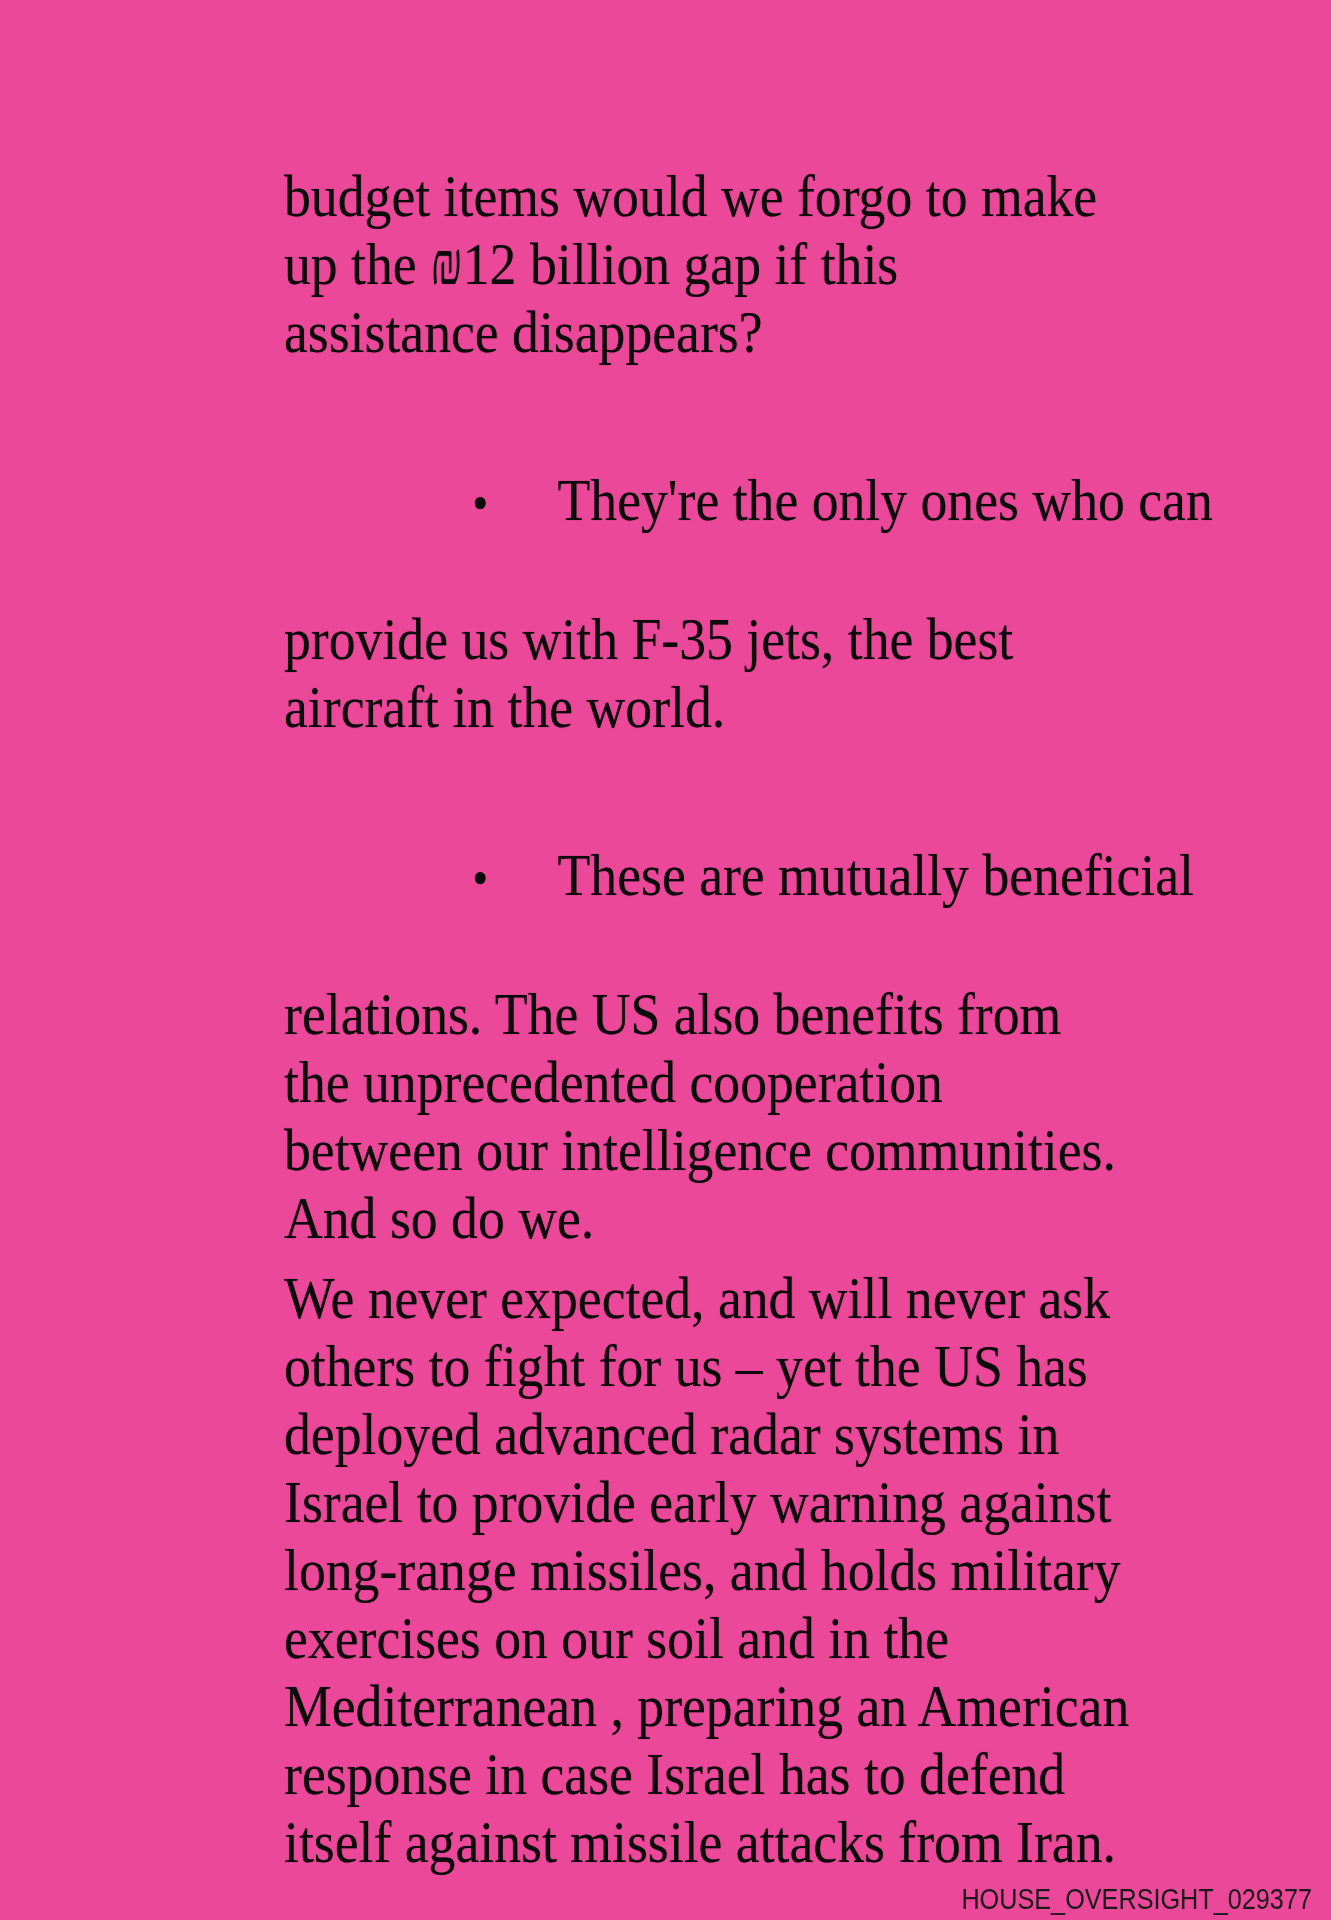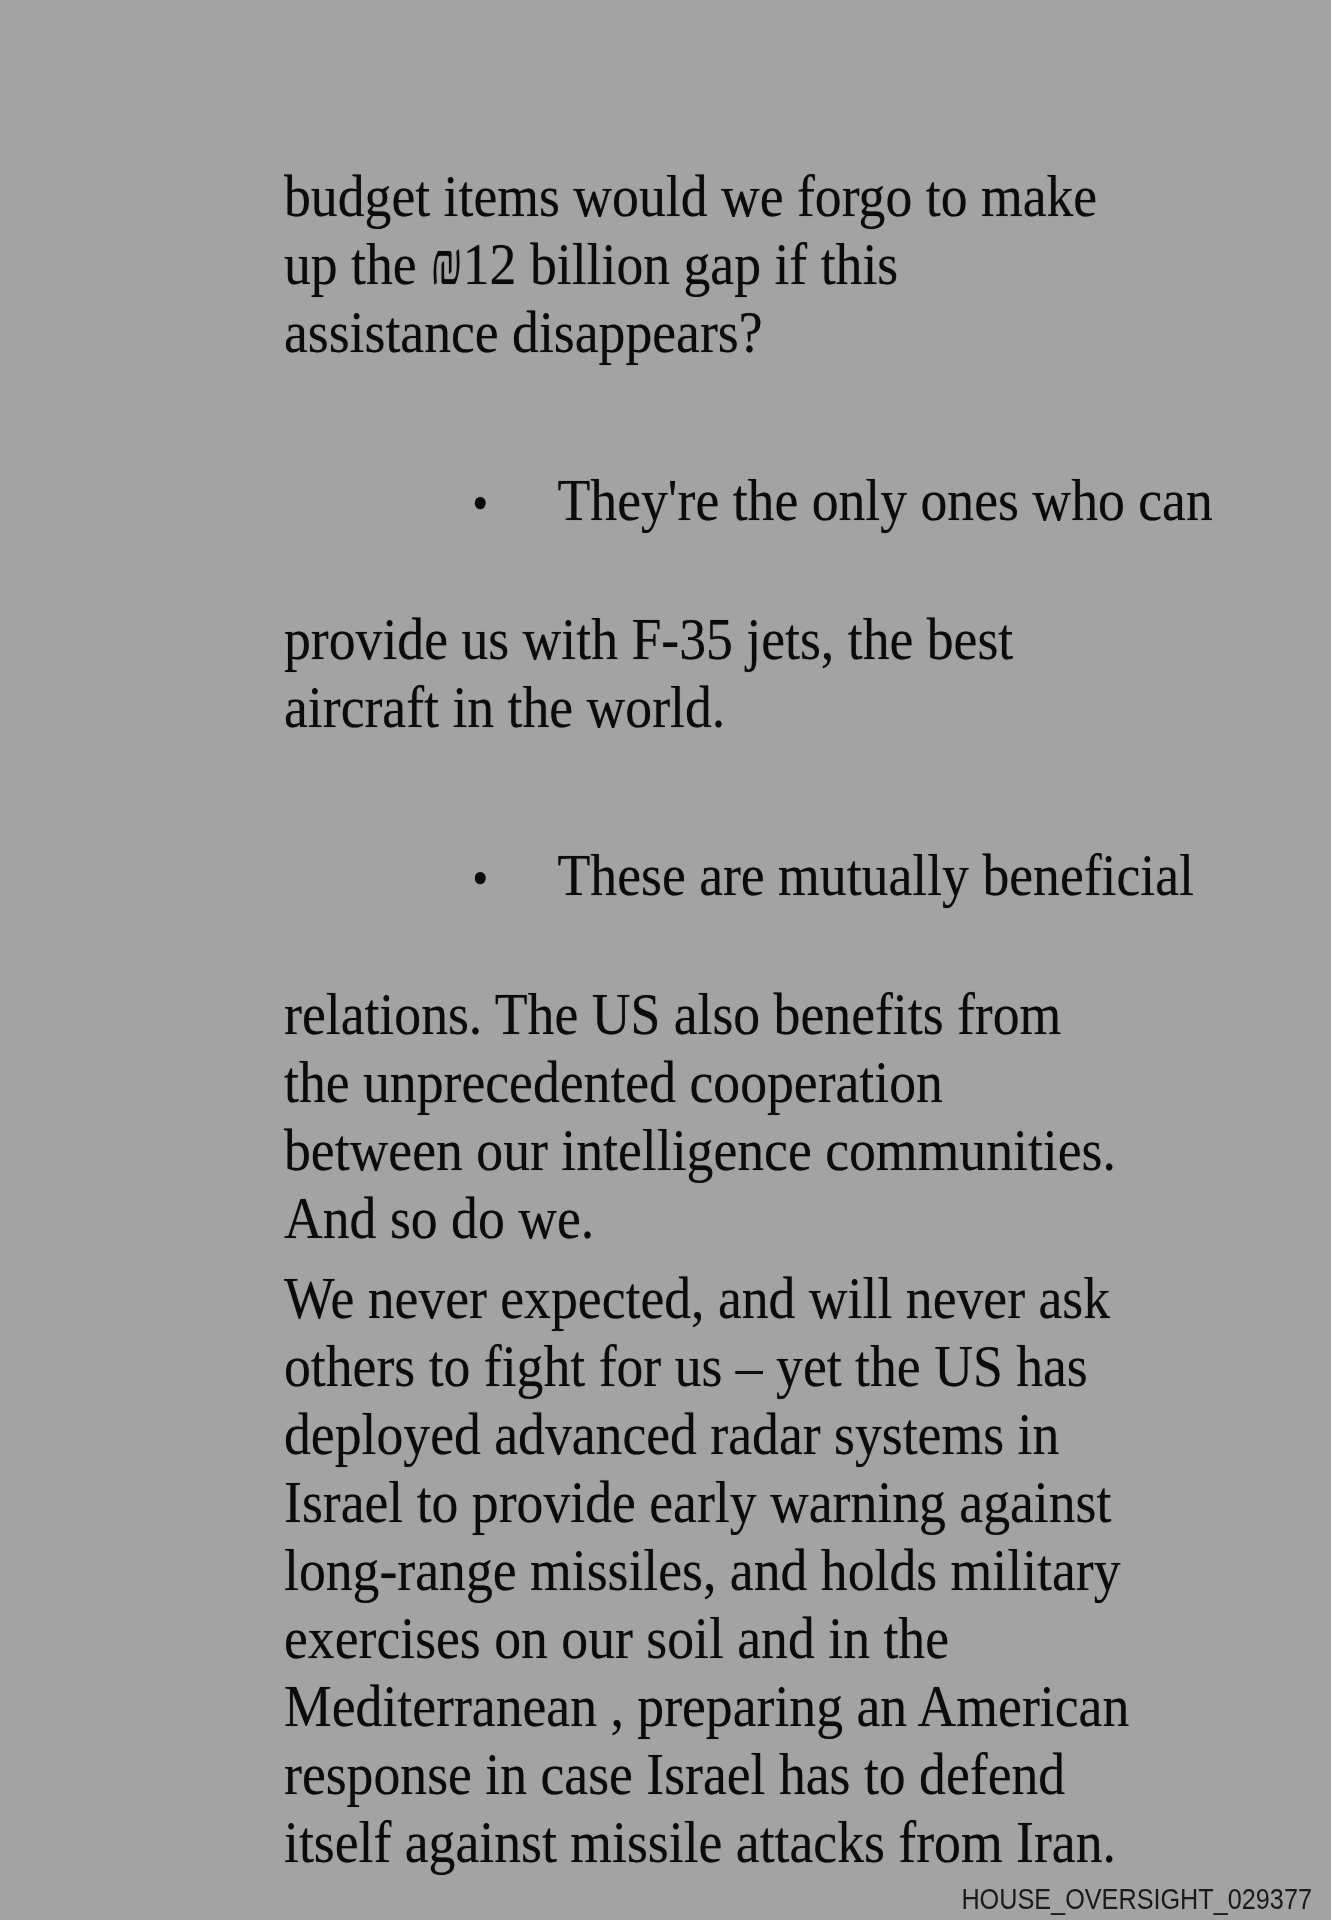--- a/index.html
+++ b/index.html
@@ -4,21 +4,21 @@
 <style>
   html, body {
     margin: 0;
     padding: 0;
     background: #ffffff;
   }
   .page {
     position: relative;
     width: 1331px;
     height: 1920px;
-    background: #a3a3a3;
+    background: #ec4899;
     overflow: hidden;
     font-family: "Liberation Serif", "DejaVu Serif", serif;
     color: #0b0b0b;
   }
   
   .text-block {
     position: absolute;
     left: 284px;
     top: 162px;
     width: 1160px;

